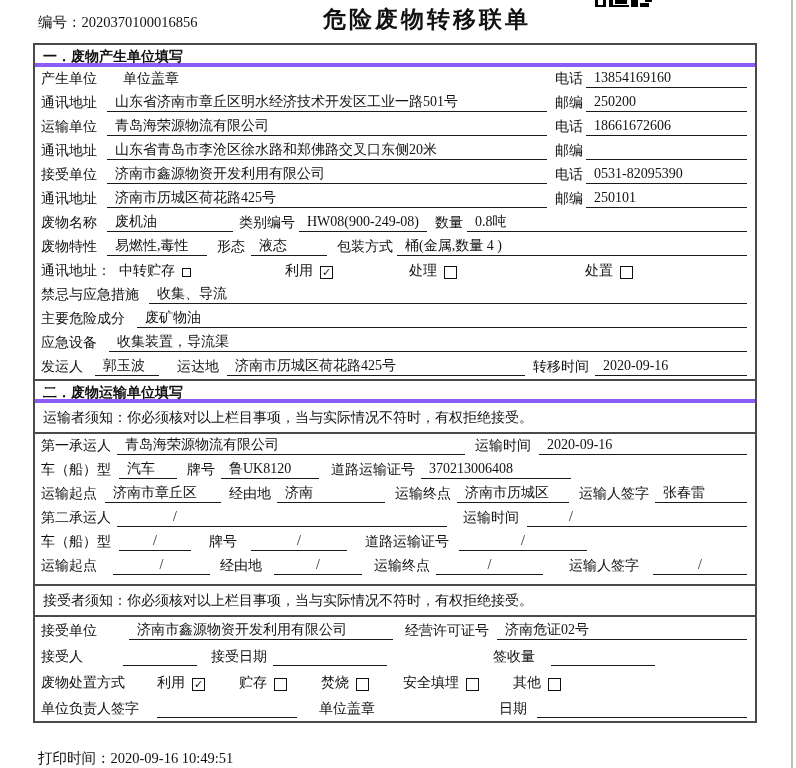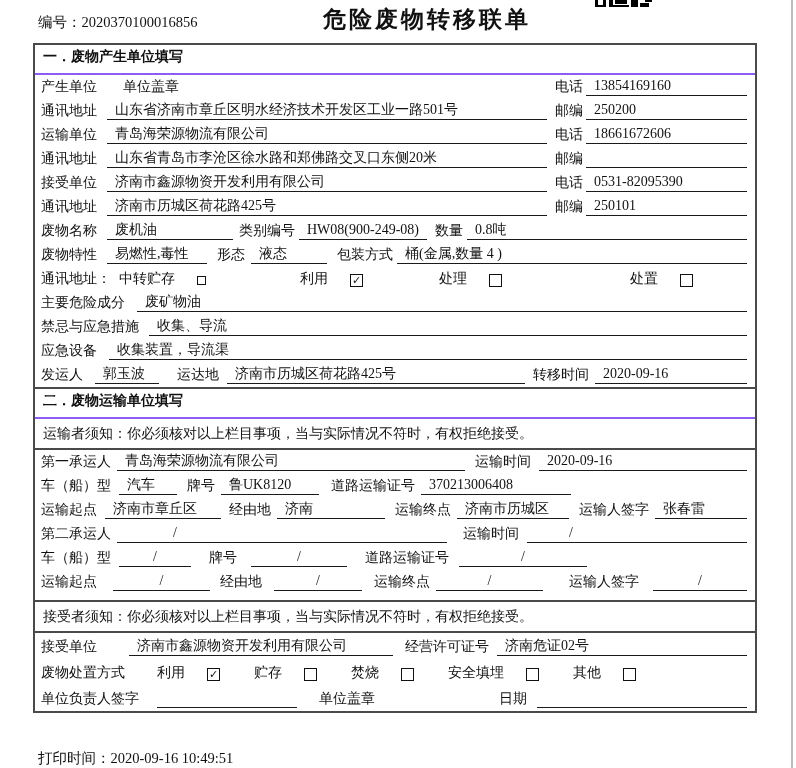--- a/index.html
+++ b/index.html
@@ -11,35 +11,35 @@
          text-align:center;font-family:"Liberation Sans","DejaVu Sans",sans-serif;
          font-weight:bold;font-size:23px;letter-spacing:3px;}
   .qr{position:absolute;left:595px;top:0;}
   .page-edge{position:absolute;left:791px;top:0;width:2px;height:768px;background:#bdbdbd;}
   
   .form-table{position:absolute;left:33px;top:43px;width:724px;box-sizing:border-box;
               border:2px solid #4a4a4a;background:#fff;}
   .section{box-sizing:border-box;}
   .section + .section{border-top:2px solid #4a4a4a;}
   .sec-title{font-family:"Liberation Sans","DejaVu Sans",sans-serif;font-weight:bold;
-             font-size:14px;height:30px;line-height:20px;padding:1px 8px 0 8px;
-             border-bottom:2px solid #8b5cf6;box-sizing:border-box;}
+             font-size:14px;height:22px;line-height:20px;padding:1px 8px 0 8px;
+             border-bottom:4px solid #8b5cf6;box-sizing:border-box;}
   .notice{font-size:14px;padding:6px 8px 5px 8px;border-bottom:2px solid #4a4a4a;}
   .row{display:flex;align-items:flex-end;height:24px;box-sizing:border-box;
        padding:0 8px 3px 6px;font-size:14px;}
   .sec3 .row{height:26px;}
   .sec2 .pad-bottom{height:6px;}
   .lbl{white-space:nowrap;flex:0 0 auto;line-height:18px;}
   .u{border-bottom:1.5px solid #1a1a1a;white-space:nowrap;box-sizing:border-box;
      height:19px;line-height:18px;padding:0 2px 0 8px;flex:0 0 auto;overflow:hidden;}
   .u.fill{flex:1 1 auto;}
   .u.ctr{text-align:center;padding:0 2px;}
   .lg{display:flex;align-items:flex-end;flex:0 0 auto;}
   .rl{margin-left:8px;margin-right:3px;}
-  .opt{display:inline-flex;align-items:flex-end;flex:0 0 auto;gap:15px;}
+  .opt{display:inline-flex;align-items:flex-end;flex:0 0 auto;}
   .cb{flex:0 0 auto;width:13px;height:13px;border:1.5px solid #111;margin:0 0 1px 7px;
       display:inline-flex;align-items:center;justify-content:center;
       font-size:11px;line-height:1;box-sizing:border-box;}
   .cb.sm{width:9px;height:9px;margin-bottom:3px;}
   .footer{position:absolute;left:38px;top:749px;font-size:14.5px;white-space:nowrap;}
 </style>
 </head>
 <body>
 
 <div class="serial"><span>编号：</span><span>2020370100016856</span></div>
@@ -151,27 +151,27 @@
         <span class="lbl">处理</span>
         <span class="cb"></span>
       </span>
       <span class="opt" style="margin-left:128px">
         <span class="lbl">处置</span>
         <span class="cb"></span>
       </span>
     </div>
 
     <div class="row">
+      <span class="lbl" style="width:102px">禁忌与应急措施</span>
+      <span class="u fill" style="margin-left:6px">收集、导流</span>
+    </div>
+
+    <div class="row">
       <span class="lbl" style="width:90px">主要危险成分</span>
       <span class="u fill" style="margin-left:6px">废矿物油</span>
-    </div>
-
-    <div class="row">
-      <span class="lbl" style="width:102px">禁忌与应急措施</span>
-      <span class="u fill" style="margin-left:6px">收集、导流</span>
     </div>
 
     <div class="row">
       <span class="lbl" style="width:62px">应急设备</span>
       <span class="u fill" style="margin-left:6px">收集装置，导流渠</span>
     </div>
 
     <div class="row">
       <span class="lbl" style="width:48px">发运人</span>
       <span class="u" style="width:64px;margin-left:6px">郭玉波</span>
@@ -245,20 +245,28 @@
   <div class="section sec3">
     <div class="notice">接受者须知：你必须核对以上栏目事项，当与实际情况不符时，有权拒绝接受。</div>
 
     <div class="row">
       <span class="lbl" style="width:58px">接受单位</span>
       <span class="u" style="width:264px;margin-left:30px">济南市鑫源物资开发利用有限公司</span>
       <span class="lbl" style="margin-left:12px">经营许可证号</span>
       <span class="u fill" style="margin-left:8px">济南危证02号</span>
     </div>
 
+    <div class="row">
+      <span class="lbl" style="width:44px">接受人</span>
+      <span class="u" style="width:74px;margin-left:38px"></span>
+      <span class="lbl" style="margin-left:14px">接受日期</span>
+      <span class="u" style="width:114px;margin-left:6px"></span>
+      <span class="lbl" style="margin-left:106px">签收量</span>
+      <span class="u" style="width:104px;margin-left:16px"></span>
+    </div>
 
     <div class="row">
       <span class="lbl" style="width:90px">废物处置方式</span>
       <span class="opt" style="margin-left:26px">
         <span class="lbl">利用</span>
         <span class="cb">✓</span>
       </span>
       <span class="opt" style="margin-left:34px">
         <span class="lbl">贮存</span>
         <span class="cb"></span>

